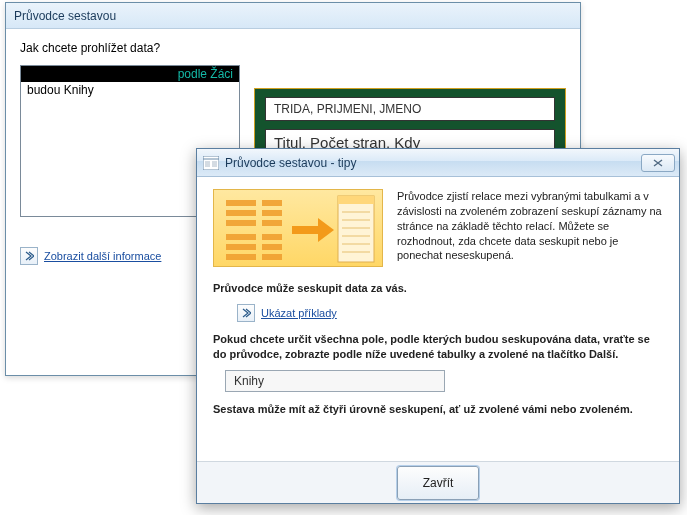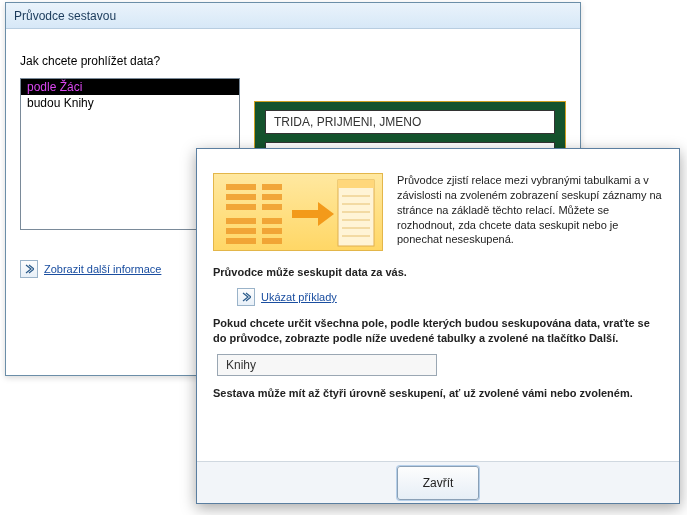--- a/index.html
+++ b/index.html
@@ -25,21 +25,21 @@
   .wizard-back .titlebar {
     height: 26px;
     background: linear-gradient(#eaf3fb, #d7e8f7);
     border-bottom: 1px solid #b8cde0;
     padding: 0 8px;
     line-height: 26px;
     color: #1a3a5a;
     font-size: 12px;
   }
   .wizard-back .body {
-    padding: 25px 14px;
+    padding: 12px 14px;
   }
   .question {
     font-size: 12px;
     color: #000;
     margin-bottom: 10px;
   }
   .layout {
     display: flex;
     gap: 14px;
   }
@@ -49,21 +49,22 @@
     border: 1px solid #7a8a99;
     background: #fff;
     overflow: hidden;
   }
   .listbox .item {
     padding: 1px 6px;
     font-size: 12px;
   }
   .listbox .item.selected {
     background: #000;
-    color: #d946ef;
+    color: #14b8a6;
+    text-align: right;
   }
   .preview-wrap {
     flex: 1;
     background: #14532d;
     border: 1px solid #d0a020;
     padding: 8px 10px 0 10px;
     height: 120px;
     overflow: hidden;
     margin-top: 23px;
   }
@@ -138,21 +139,21 @@
     border: 1px solid #8aa8c4;
     border-radius: 3px;
     background: linear-gradient(#f7fafd,#dce9f5);
     display: inline-flex;
     align-items:center; justify-content:center;
     color: #44607a;
     font-size: 10px;
     font-family: Arial, sans-serif;
   }
   .tips .content {
-    padding: 24px 16px 10px 16px;
+    padding: 12px 16px 10px 16px;
     color: #222;
     font-size: 11px;
   }
   .tips .toprow {
     display: flex;
     gap: 14px;
     margin-bottom: 14px;
   }
   .illus {
     width: 170px; height: 78px;
@@ -167,21 +168,21 @@
     line-height: 1.35;
   }
   .sect { margin: 8px 0; line-height: 1.35; font-weight: bold; }
   .examples {
     display: flex;
     align-items: center;
     gap: 6px;
     margin: 6px 0 10px 24px;
   }
   .tablebox {
-    margin: 6px 0 10px 4px;
+    margin: 6px 0 10px 12px;
     width: 220px;
     border: 1px solid #9aa7b3;
     background: #f7f7f7;
     padding: 3px 8px;
     font-size: 12px;
     color: #333;
   }
   .tips .buttons {
     position: absolute;
     left: 0; right: 0; bottom: 0;
@@ -230,20 +231,40 @@
             <path d="M2 1 L7 5 L2 9" fill="none" stroke="#2a5a8a" stroke-width="1.2"></path>
             <path d="M5 1 L10 5 L5 9" fill="none" stroke="#2a5a8a" stroke-width="1.2"></path>
           </svg>
       </span>
       <span class="link">Zobrazit další informace</span>
     </div>
   </div>
 </div>
 
 <div class="tips">
+  <div class="titlebar">
+    <span class="appicon">
+      <svg width="16" height="14" viewBox="0 0 16 14">
+        <rect x="0" y="0" width="16" height="14" fill="#fff" stroke="#6a8aa8"></rect>
+        <line x1="0" y1="3" x2="16" y2="3" stroke="#6a8aa8"></line>
+        <line x1="2" y1="6" x2="7" y2="6" stroke="#aab8c6"></line>
+        <line x1="2" y1="8" x2="7" y2="8" stroke="#aab8c6"></line>
+        <line x1="2" y1="10" x2="7" y2="10" stroke="#aab8c6"></line>
+        <line x1="9" y1="6" x2="14" y2="6" stroke="#aab8c6"></line>
+        <line x1="9" y1="8" x2="14" y2="8" stroke="#aab8c6"></line>
+        <line x1="9" y1="10" x2="14" y2="10" stroke="#aab8c6"></line>
+      </svg>
+    </span>
+    <span class="title">Průvodce sestavou - tipy</span>
+    <span class="closebtn">
+      <svg width="10" height="8" viewBox="0 0 10 8">
+        <path d="M1 1 L9 7 M9 1 L1 7" stroke="#516b84" stroke-width="1.4"></path>
+      </svg>
+    </span>
+  </div>
   <div class="content">
     <div class="toprow">
       <div class="illus">
         <svg width="170" height="78" viewBox="0 0 170 78">
           <g fill="#f0a030" opacity="0.9">
             <rect x="12" y="10" width="30" height="6"></rect>
             <rect x="12" y="20" width="30" height="6"></rect>
             <rect x="12" y="30" width="30" height="6"></rect>
             <rect x="12" y="44" width="30" height="6"></rect>
             <rect x="12" y="54" width="30" height="6"></rect>

